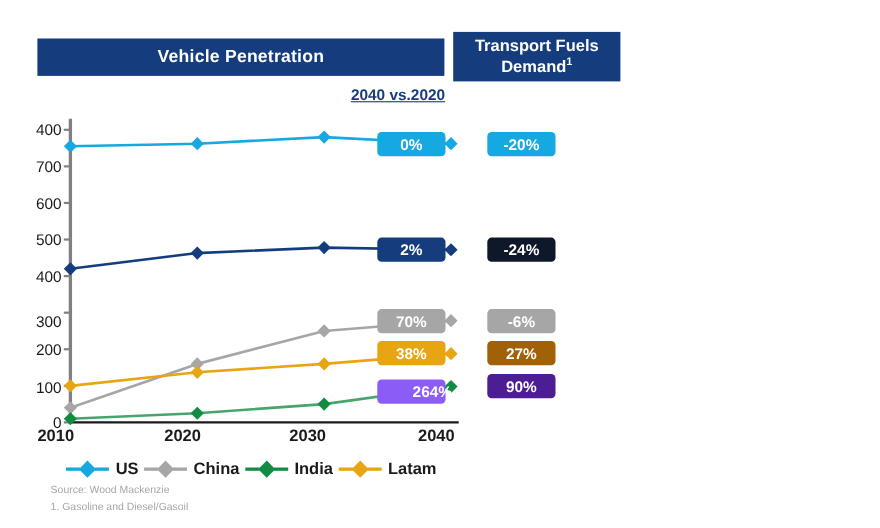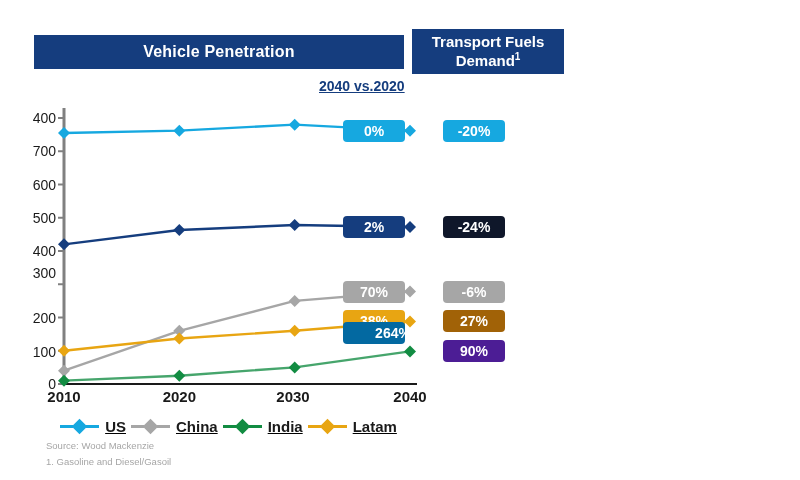--- a/index.html
+++ b/index.html
@@ -42,21 +42,21 @@
   
   #plot { position: absolute; left: 0; top: 0; width: 800px; height: 480px; }
 
   .ytick-label {
     position: absolute; right: 0; width: 42px;
     text-align: right; font-size: 14px; color: #1a1a1a;
     transform: translateY(-50%);
   }
   .xtick-label {
     position: absolute; top: 388px; width: 60px;
-    text-align: center; font-size: 15px; font-weight: bold; color: #1a1a1a;
+    text-align: left; font-size: 15px; font-weight: bold; color: #1a1a1a;
     transform: translateX(-50%);
   }
 
   
   .badge {
     position: absolute;
     height: 22px; border-radius: 4px;
     color: #ffffff; font-size: 14px; font-weight: bold;
     display: flex; align-items: center; justify-content: center;
     transform: translateY(-50%);
@@ -68,21 +68,20 @@
   
   #legend {
     position: absolute; left: 34px; top: 414px;
     width: 392px; height: 24px;
     display: flex; align-items: center; justify-content: center;
     gap: 0px;
   }
   .legend-item {
     display: flex; align-items: center; gap: 2px;
     margin: 0 1px;
-    text-decoration: underline;
   }
   .legend-line { width: 13px; height: 3px; display: block; }
   .legend-mark {
     width: 11px; height: 11px; display: block;
     transform: rotate(45deg); margin: 0 -1px;
   }
   .legend-text { font-size: 15px; font-weight: bold; color: #1a1a1a; padding: 0 3px 0 4px; }
 
   
   .footnote {
@@ -142,35 +141,35 @@
       <polygon points="64,344.75 70,350.75 64,356.75 58,350.75" fill="#E8A512"></polygon>
       <polygon points="179.33333333333331,332.4475 185.33333333333331,338.4475 179.33333333333331,344.4475 173.33333333333331,338.4475" fill="#E8A512"></polygon>
       <polygon points="294.66666666666663,324.8 300.66666666666663,330.8 294.66666666666663,336.8 288.66666666666663,330.8" fill="#E8A512"></polygon>
       <polygon points="410,315.49 416,321.49 410,327.49 404,321.49" fill="#E8A512"></polygon>
     </svg>
 
   <div id="overlays">
       <div class="ytick-label" style="top: 384px; left: 14px;">0</div>
       <div class="ytick-label" style="top: 352px; left: 14px;">100</div>
       <div class="ytick-label" style="top: 317.5px; left: 14px;">200</div>
-      <div class="ytick-label" style="top: 273px; left: 14px;">300</div>
+      <div class="ytick-label" style="top: 292px; left: 14px;">300</div>
       <div class="ytick-label" style="top: 251px; left: 14px;">400</div>
       <div class="ytick-label" style="top: 217.75px; left: 14px;">500</div>
       <div class="ytick-label" style="top: 184.5px; left: 14px;">600</div>
       <div class="ytick-label" style="top: 151.25px; left: 14px;">700</div>
       <div class="ytick-label" style="top: 118px; left: 14px;">400</div>
       <div class="xtick-label" style="left: 64px;">2010</div>
       <div class="xtick-label" style="left: 179.333px;">2020</div>
       <div class="xtick-label" style="left: 293px;">2030</div>
       <div class="xtick-label" style="left: 410px;">2040</div>
       <div class="badge left" style="top: 130.635px; background: rgb(22, 168, 224);">0%</div>
       <div class="badge left" style="top: 227.06px; background: rgb(21, 61, 126);">2%</div>
       <div class="badge left" style="top: 291.565px; background: rgb(166, 166, 166);">70%</div>
       <div class="badge left" style="top: 321.49px; background: rgb(232, 165, 18);">38%</div>
-      <div class="badge left" style="top: 333px; background: #0369a1; padding-left: 38px;">264%</div>
+      <div class="badge left" style="top: 356px; background: #8b5cf6; padding-left: 38px;">264%</div>
       <div class="badge right" style="top: 130.635px; background: rgb(22, 168, 224);">-20%</div>
       <div class="badge right" style="top: 227.06px; background: #0f172a;">-24%</div>
       <div class="badge right" style="top: 291.565px; background: rgb(166, 166, 166);">-6%</div>
       <div class="badge right" style="top: 321.49px; background: #a16207;">27%</div>
       <div class="badge right" style="top: 351.415px; background: #4c1d95;">90%</div>
     </div>
 
   <div id="legend">
       <div class="legend-item">
         <span class="legend-line" style="background: rgb(22, 168, 224);"></span>

